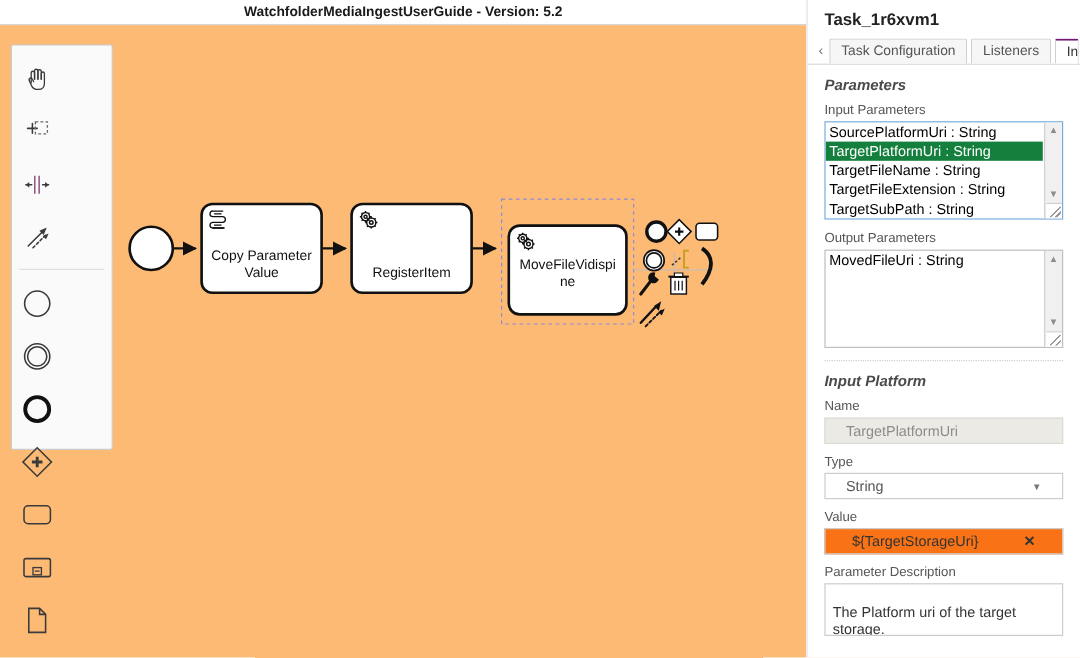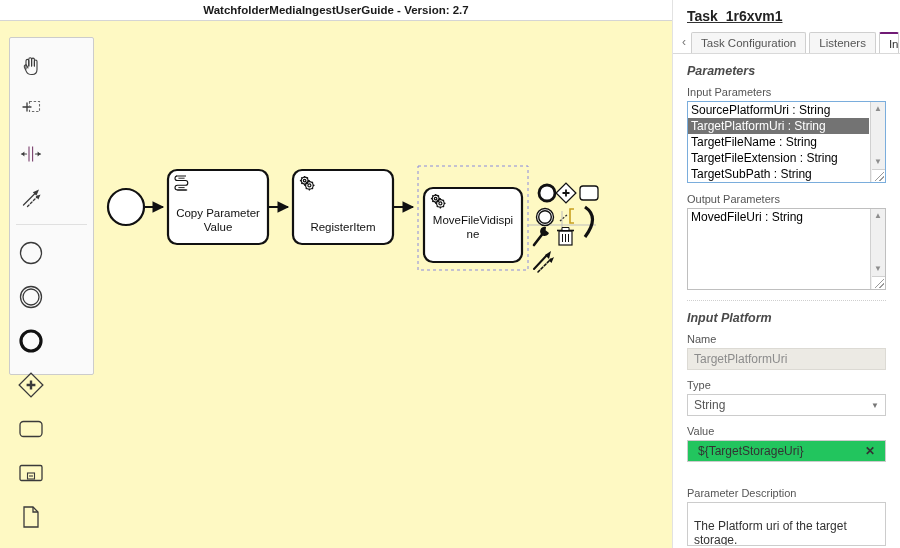--- a/index.html
+++ b/index.html
@@ -22,21 +22,21 @@
     display: flex; align-items: center; justify-content: center;
   }
   .titlebar .title {
     font-size: 11.5px; font-weight: bold; color: #1a1a1a;
     letter-spacing: 0px; white-space: nowrap;
   }
 
   
   .canvas {
     position: absolute; left: 0; top: 21px; width: 672px; height: 527px;
-    background: #fef9c3; overflow: hidden;
+    background: #fdba74; overflow: hidden;
   }
 
   
   .palette {
     position: absolute; left: 9px; top: 16px; width: 85px; height: 338px;
     background: #fafafa;
     border: 1px solid #cccccc;
     border-radius: 2px;
     padding: 6px 0 0 0;
   }
@@ -57,21 +57,20 @@
 
   
   .panel {
     position: absolute; left: 672px; top: 0; width: 228px; height: 548px;
     background: #ffffff;
     border-left: 1px solid #e2e2e2;
     overflow: hidden;
   }
   .panel-header {
     padding: 8px 0 4px 14px;
-    text-decoration: underline;
   }
   .panel-title {
     font-size: 14px; font-weight: bold; color: #222222;
   }
 
   
   .tabbar {
     display: flex; align-items: flex-end;
     padding-left: 4px;
     height: 26px;
@@ -126,21 +125,21 @@
     overflow: hidden;
     margin-bottom: 10px;
   }
   .listbox.plain { border: 1px solid #bfbfbf; height: 82px; }
   .list-items { position: absolute; left: 0; top: 0; right: 16px; }
   .list-item {
     font-size: 12px; color: #000000;
     padding: 0 3px; line-height: 16px; white-space: nowrap;
     cursor: pointer;
   }
-  .list-item.selected { background: #737373; color: #ffffff; }
+  .list-item.selected { background: #15803d; color: #ffffff; }
   .scrollbar {
     position: absolute; right: 0; top: 0; bottom: 0; width: 15px;
     background: #f0f0f0;
     border-left: 1px solid #d0d0d0;
     display: flex; flex-direction: column; justify-content: space-between;
     align-items: center;
   }
   .sb-arrow {
     font-size: 8px; color: #8d8d8d; line-height: 1;
     padding: 3px 0; cursor: pointer;
@@ -164,56 +163,56 @@
     margin: 8px 0 10px 0;
   }
 
   
   .inp {
     width: 100%; height: 22px;
     border: 1px solid #cccccc;
     background: #ffffff;
     font-family: "Liberation Sans", sans-serif;
     font-size: 12px; color: #555555;
-    padding: 0 6px;
+    padding: 0 17px;
     margin-bottom: 9px;
     display: flex; align-items: center;
   }
   .inp.disabled { background: #eceae4; color: #8c8c8c; border-color: #dcdad4; }
   .inp.select { justify-content: space-between; gap: 36px; }
   .caret { font-size: 8px; color: #777; }
   .clear-x {
     font-size: 12px; font-weight: bold; color: #333;
     cursor: pointer; margin-left: auto; padding-left: 6px;
   }
   .value-row {
     display: flex; align-items: center;
     width: 100%; height: 22px;
-    border: 1px solid #cccccc; background: #22c55e;
-    padding: 0 10px; margin-bottom: 25px;
+    border: 1px solid #cccccc; background: #f97316;
+    padding: 0 22px; margin-bottom: 9px;
   }
   .value-row .val-text {
     font-size: 12px; color: #333333; flex: 1;
     overflow: hidden; white-space: nowrap;
   }
   .textarea {
     width: 100%; height: 44px;
     border: 1px solid #cccccc; background: #ffffff;
     font-size: 12px; color: #333333;
     padding: 16px 6px; line-height: 14px;
     overflow: hidden;
   }
 </style>
 </head>
 <body>
 
 <div id="app">
 
   <div class="titlebar">
-    <span class="title">WatchfolderMediaIngestUserGuide - Version: 2.7</span>
+    <span class="title">WatchfolderMediaIngestUserGuide - Version: 5.2</span>
   </div>
 
   <div class="canvas">
 
     <div class="palette">
       <div class="pal-grid">
         <div class="pal-cell">
           <svg width="26" height="26" viewBox="0 0 26 26">
             <g fill="none" stroke="#3a3a3a" stroke-width="1.1" stroke-linecap="round">
               <path d="M8 16 L8 8 Q8 6.4 9.4 6.4 Q10.8 6.4 10.8 8 L10.8 13"></path>

